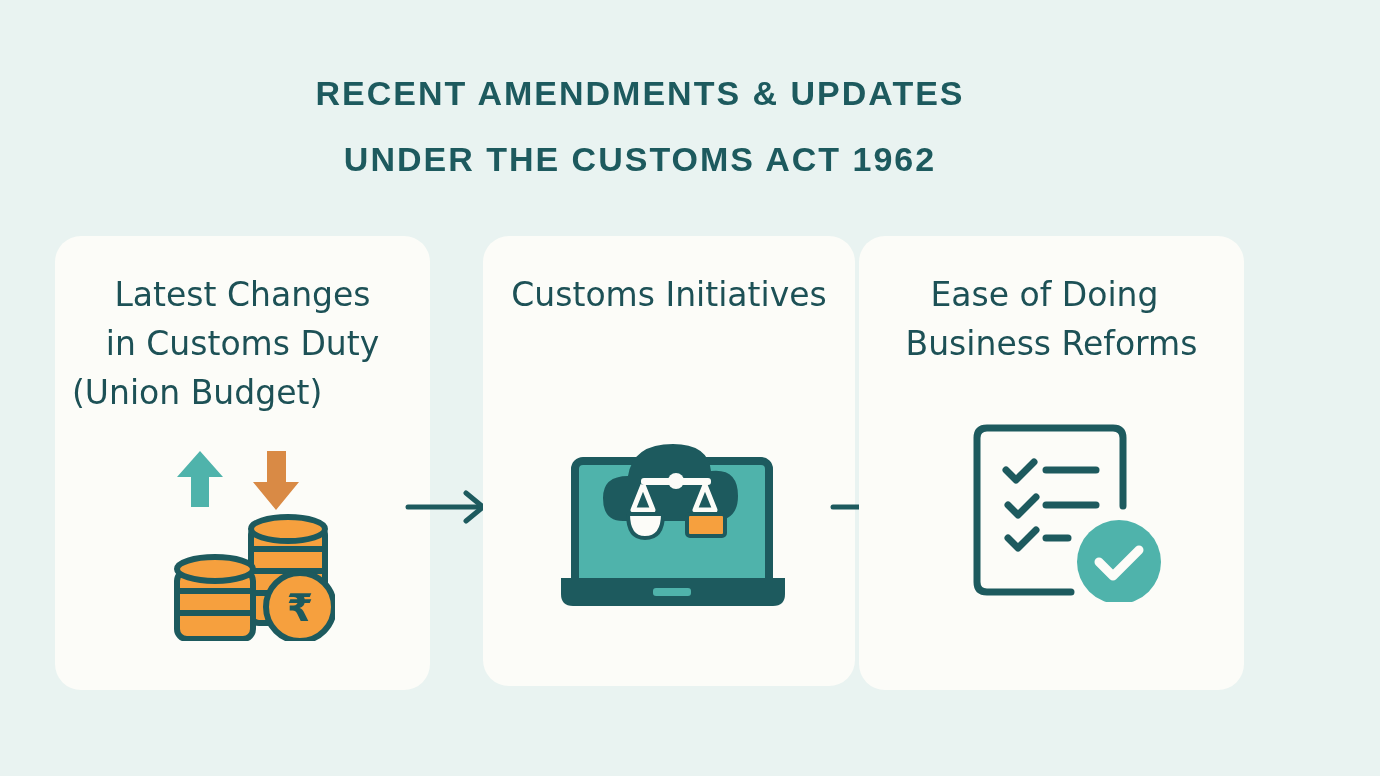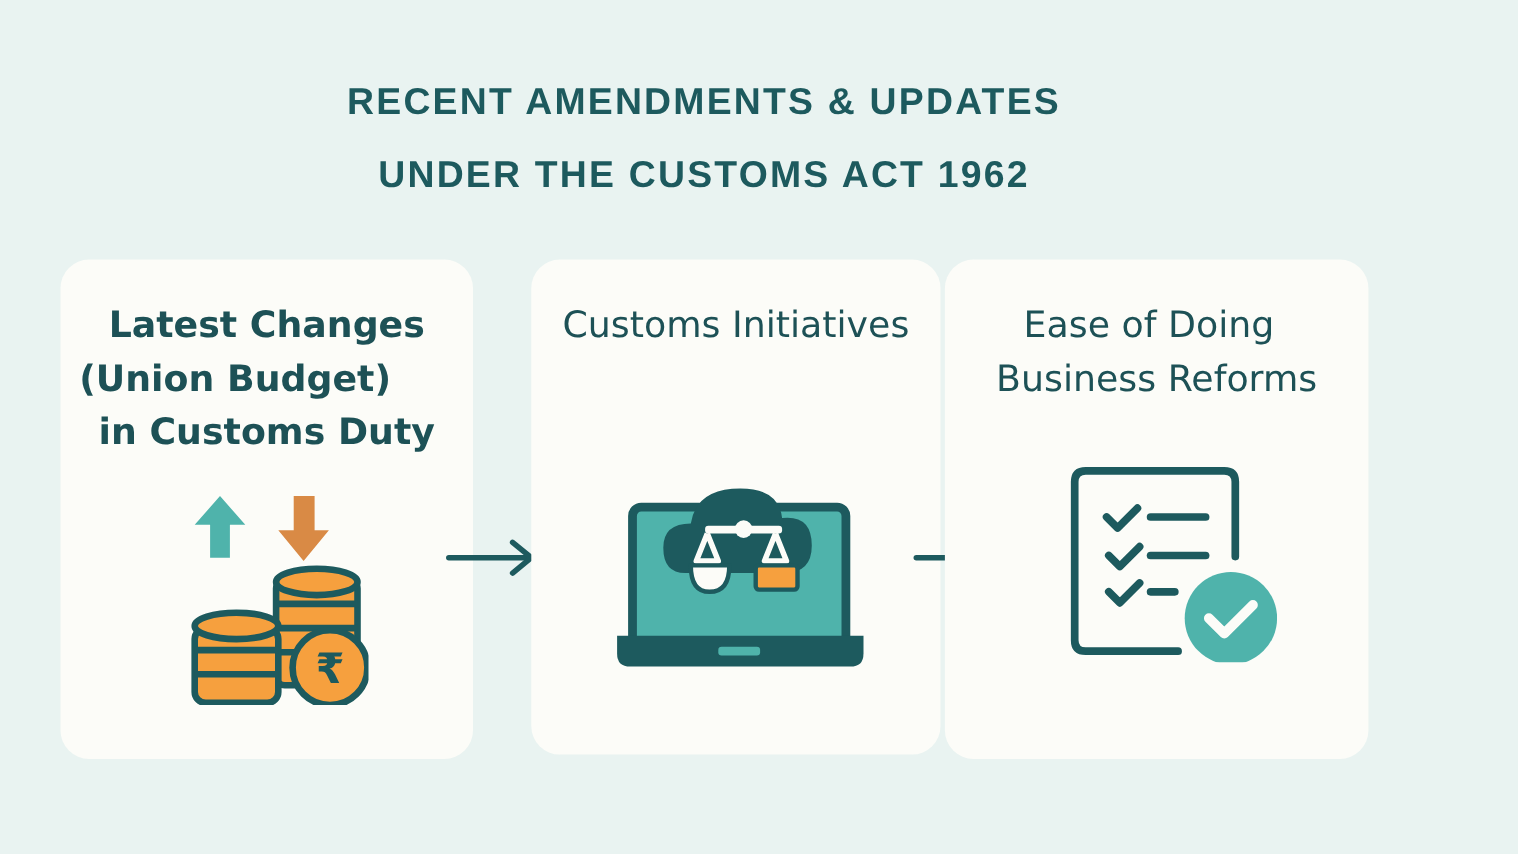--- a/index.html
+++ b/index.html
@@ -36,24 +36,24 @@
 </style>
 </head>
 <body>
 
 <div class="title">
   <span class="line">RECENT AMENDMENTS &amp; UPDATES</span>
   <span class="line">UNDER THE CUSTOMS ACT 1962</span>
 </div>
 
 <div class="card" style="left:55px; width:375px; height:454px;">
-  <div class="card-title" style="left:0; right:0;font-weight:bold;">
+  <div class="card-title" style="left:0; right:0;">
     <span class="line">Latest Changes</span>
+    <span class="line">in Customs Duty</span>
     <span class="line" style="text-align:left; padding-left:17px;">(Union Budget)</span>
-    <span class="line">in Customs Duty</span>
   </div>
   <svg class="icon" style="left:100px; top:205px;" width="180" height="200" viewBox="0 0 180 200">
 
     <polygon points="45,10 68,36 54,36 54,66 36,66 36,36 22,36" fill="#4fb3ab"></polygon>
 
     <polygon points="112,10 131,10 131,41 144,41 121,69 98,41 112,41" fill="#d98a45"></polygon>
 
     <g stroke="#1d5a5e" stroke-width="6" fill="#f6a03e">
       <rect x="108" y="86" width="74" height="96" rx="8" transform="translate(-12,0)"></rect>
       <ellipse cx="133" cy="88" rx="37" ry="12"></ellipse>

